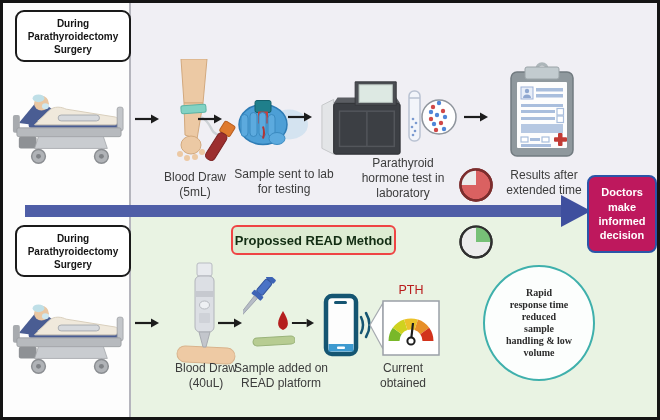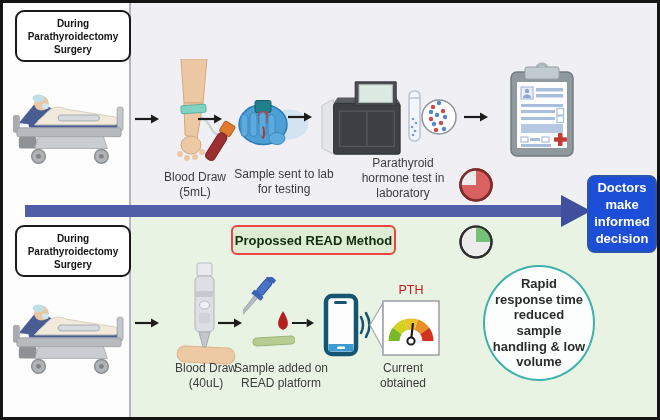--- a/index.html
+++ b/index.html
@@ -14,26 +14,26 @@
   .method-pill{display:flex;align-items:center;justify-content:center;text-align:center;
     font-weight:bold;border-radius:6px;box-sizing:border-box;}
   .method-current{left:205px;top:13px;width:188px;height:31px;background:#e7e7e7;border:2px solid #4a4a4a;
     font-size:13.5px;color:#181818;}
   .method-proposed{left:228px;top:222px;width:165px;height:30px;background:#ddecd2;border:2px solid #ef4444;
     font-size:13px;color:#122d12;}
   .lbl{font-size:12px;font-weight:500;color:#3c3c3c;text-align:center;line-height:1.25;white-space:pre-line;}
   .flow-bar{left:22px;top:202px;width:538px;height:12px;background:#4f5ea7;}
   .flow-head{left:558px;top:192px;width:0;height:0;border-left:30px solid #3f4f9e;
     border-top:16px solid transparent;border-bottom:16px solid transparent;}
-  .decision{left:584px;top:172px;width:70px;height:78px;background:#1d4ed8;border:2px solid #2b55a8;border-radius:8px;
+  .decision{left:584px;top:172px;width:70px;height:78px;background:#be185d;border:2px solid #2b55a8;border-radius:8px;
     box-sizing:border-box;display:flex;align-items:center;justify-content:center;text-align:center;
-    color:#fff;font-weight:bold;font-size:13px;line-height:1.3;white-space:pre-line;}
+    color:#fff;font-weight:bold;font-size:11px;line-height:1.3;white-space:pre-line;}
   .benefits{left:480px;top:262px;width:112px;height:116px;background:#fcfefd;border:2px solid #3fb0ac;border-radius:50%;
     box-sizing:border-box;display:flex;align-items:center;justify-content:center;text-align:center;
-    font-size:13px;font-weight:bold;color:#2c2c2c;line-height:1.2;white-space:pre-line;}
+    font-size:10px;font-weight:bold;color:#2c2c2c;line-height:1.2;white-space:pre-line;font-family:Liberation Serif, serif;}
   .pth{font-size:12.5px;color:#b91c1c;text-align:center;}
 </style>
 </head>
 <body>
 
 <div id="canvas">
 
   <div class="abs sec-top"></div>
   <div class="abs sec-bottom"></div>
   <div class="abs divider"></div>
@@ -194,20 +194,22 @@
     </svg>
   </div>
 
   <div class="abs" style="left:455px;top:164px;width:36px;height:36px;">
     <svg width="36" height="36" viewBox="0 0 36 36">
       <circle cx="18" cy="18" r="15.5" fill="#da6161" stroke="#7c2d2d" stroke-width="2.5"></circle>
       <path d="M18,18 L2.5,18 A15.5,15.5 0 0 1 18,2.5 Z" fill="#ececec"></path>
       <circle cx="18" cy="18" r="15.5" fill="none" stroke="#7c2d2d" stroke-width="2.5"></circle>
     </svg>
   </div>
+  <div class="abs lbl" style="left:494px;top:165px;width:94px;">Results after
+extended time</div>
 
   <div class="abs flow-bar"></div>
   <div class="abs flow-head"></div>
   <div class="abs decision">Doctors
 make
 informed
 decision</div>
 
   <div class="abs" style="left:455px;top:221px;width:36px;height:36px;">
     <svg width="36" height="36" viewBox="0 0 36 36">

